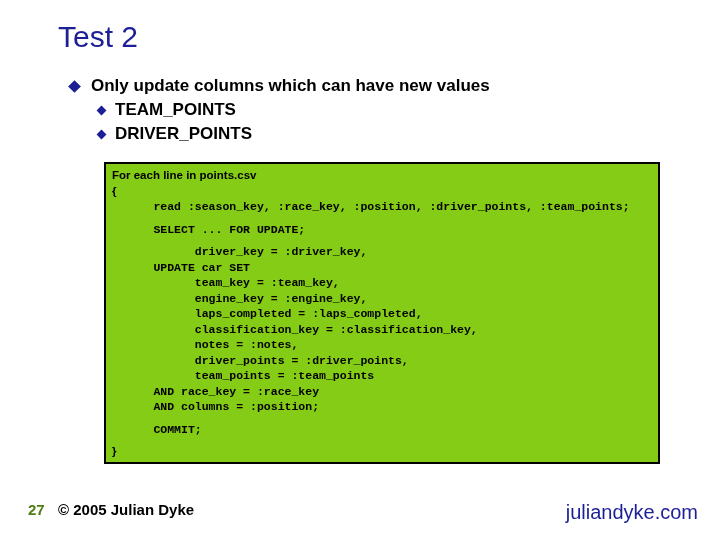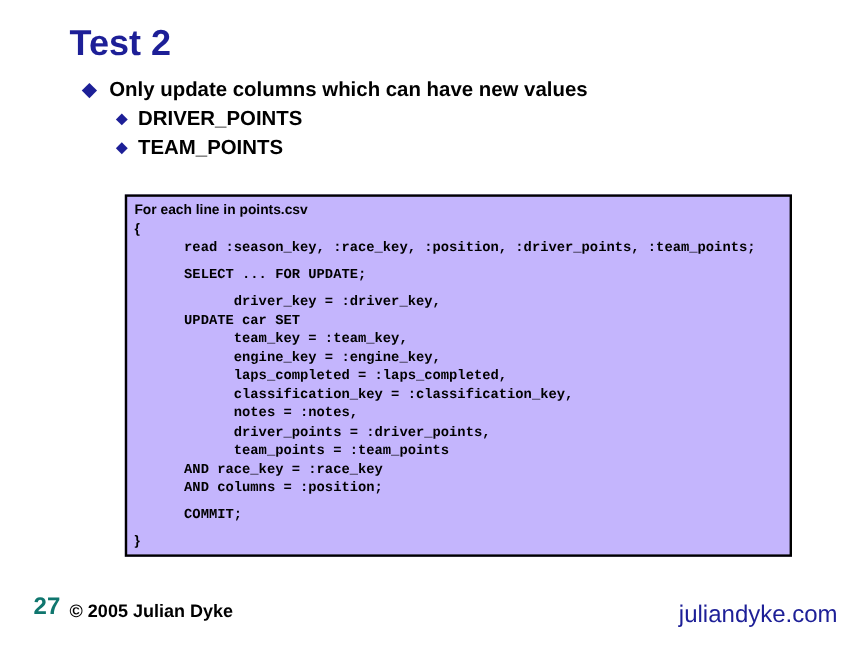--- a/index.html
+++ b/index.html
@@ -16,26 +16,26 @@
     position: relative;
     width: 720px;
     height: 540px;
     box-sizing: border-box;
   }
   .title {
     position: absolute;
     top: 20px;
     left: 58px;
     font-size: 30px;
-    font-weight: bold;
+    font-weight: normal;
     color: #1d1f97;
   }
   .bullets {
     position: absolute;
-    top: 65px;
+    top: 76px;
     left: 70px;
     font-size: 17px;
     font-weight: bold;
     color: #000;
   }
   .b1 {
     display: flex;
     align-items: flex-start;
     margin-bottom: 2px;
   }
@@ -60,36 +60,36 @@
     margin-top: 7px;
     margin-right: 10px;
   }
   .codebox {
     position: absolute;
     top: 162px;
     left: 104px;
     width: 556px;
     box-sizing: border-box;
     border: 2px solid #000;
-    background: #c4b5fd;
+    background: #84cc16;
     padding: 4px 6px 2px 6px;
     font-size: 11.5px;
     font-weight: bold;
     line-height: 1.35;
     font-family: Arial, Helvetica, sans-serif;
   }
   .codebox .line { white-space: pre; }
   .blk { margin-bottom: 7px; font-family: Liberation Mono, monospace; }
   .page-num {
     position: absolute;
     left: 28px;
     bottom: 22px;
-    font-size: 20px;
+    font-size: 15px;
     font-weight: bold;
-    color: #0f766e;
+    color: #4d7c0f;
   }
   .copyright {
     position: absolute;
     left: 58px;
     bottom: 22px;
     font-size: 15px;
     font-weight: bold;
     color: #000;
   }
   .site {
@@ -108,25 +108,25 @@
 
   <div class="title">Test 2</div>
 
   <div class="bullets">
     <div class="b1">
       <div class="diamond"></div>
       <div>Only update columns which can have new values</div>
     </div>
     <div class="b2">
       <div class="diamond small"></div>
-      <div>DRIVER_POINTS</div>
+      <div>TEAM_POINTS</div>
     </div>
     <div class="b2">
       <div class="diamond small"></div>
-      <div>TEAM_POINTS</div>
+      <div>DRIVER_POINTS</div>
     </div>
   </div>
 
   <div class="codebox">
     <div class="line">For each line in points.csv</div>
     <div class="line">{</div>
     <div class="blk">
       <div class="line">      read :season_key, :race_key, :position, :driver_points, :team_points;</div>
     </div>
     <div class="blk">

